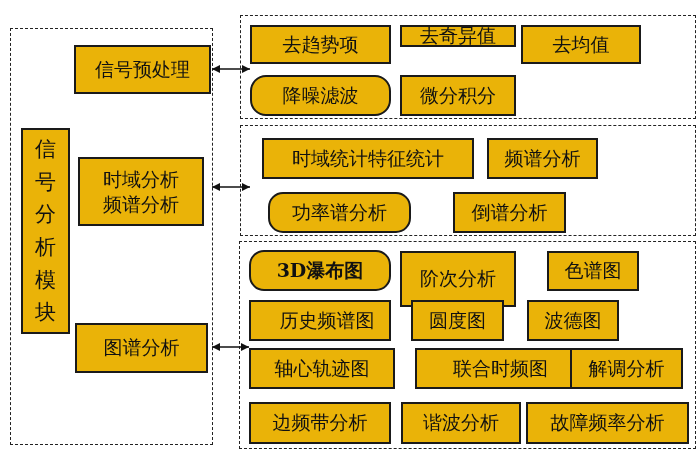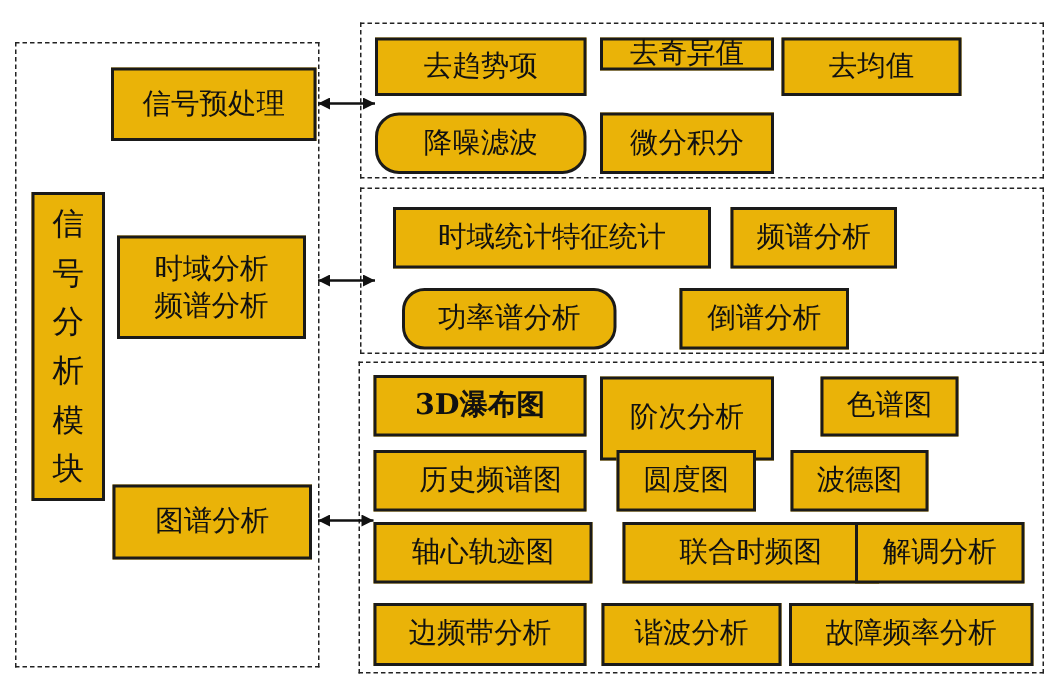--- a/index.html
+++ b/index.html
@@ -2,21 +2,21 @@
 <html><head>
   <meta charset="utf-8">
   <style>
     html, body { margin: 0; padding: 0; background: #ffffff; }
     body { width: 700px; height: 460px; position: relative; overflow: hidden;
            font-family: "DejaVu Serif", "Liberation Serif", serif; color: #111; }
     .dash { position: absolute; border: 1.5px dashed #222; box-sizing: border-box; }
     .box { position: absolute; border: 2px solid #1a1a1a; box-sizing: border-box; background: #eab308;
            display: flex; align-items: center; justify-content: center;
            font-size: 19px; line-height: 1.25; text-align: left; white-space: nowrap; }
-    .box.bold { font-weight: bold; }
+    .box.bold { font-weight: bold; border-radius: 15px; }
     .vert { flex-direction: column; font-size: 21px; line-height: 1.55; }
     .vert span { display: block; }
     .twoline { flex-direction: column; line-height: 1.3; }
     svg.arrows { position: absolute; left: 0; top: 0; width: 700px; height: 460px; pointer-events: none; }
   </style>
 </head>
 <body>
 
 <div class="dash" style="left:10px; top:28px; width:203px; height:417px;"></div>
 

